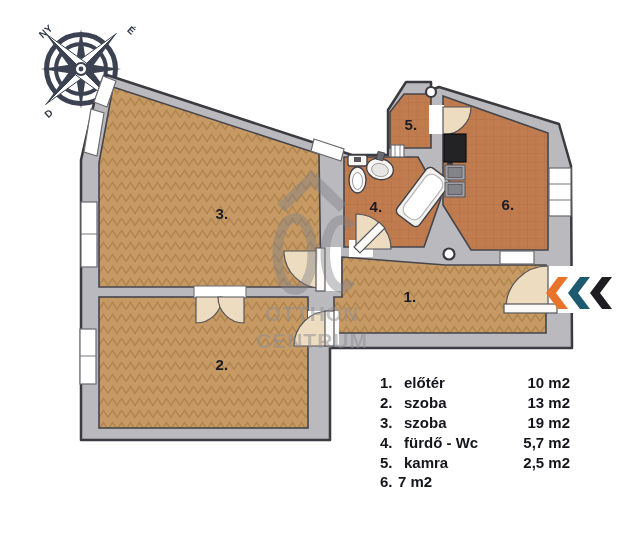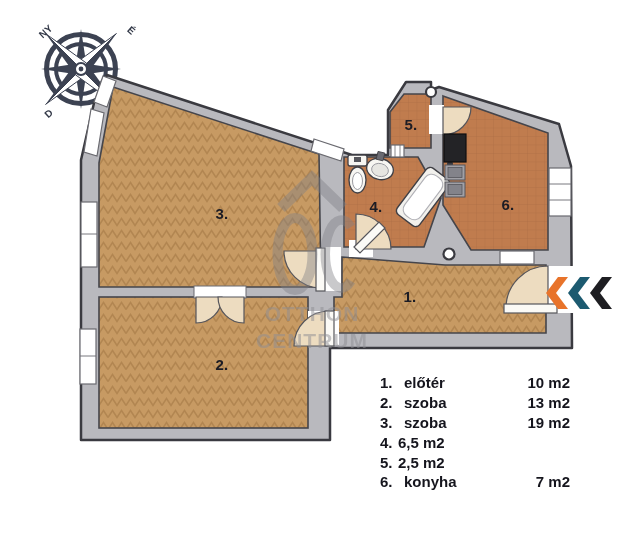--- a/index.html
+++ b/index.html
@@ -174,26 +174,27 @@
       <span class="l-name">szoba</span>
       <span class="l-area">13 m2</span>
     </div>
     <div class="legend-row">
       <span class="l-num">3.</span>
       <span class="l-name">szoba</span>
       <span class="l-area">19 m2</span>
     </div>
     <div class="legend-row">
       <span class="l-num">4.</span>
-      <span class="l-area">6,5 m2</span>
+      <span class="l-name">fürdő - Wc</span>
+      <span class="l-area">5,7 m2</span>
     </div>
     <div class="legend-row">
       <span class="l-num">5.</span>
+      <span class="l-name">kamra</span>
       <span class="l-area">2,5 m2</span>
     </div>
     <div class="legend-row">
       <span class="l-num">6.</span>
-      <span class="l-name">konyha</span>
       <span class="l-area">7 m2</span>
     </div>
   </div>
 
 </div>
 
 </body></html>

